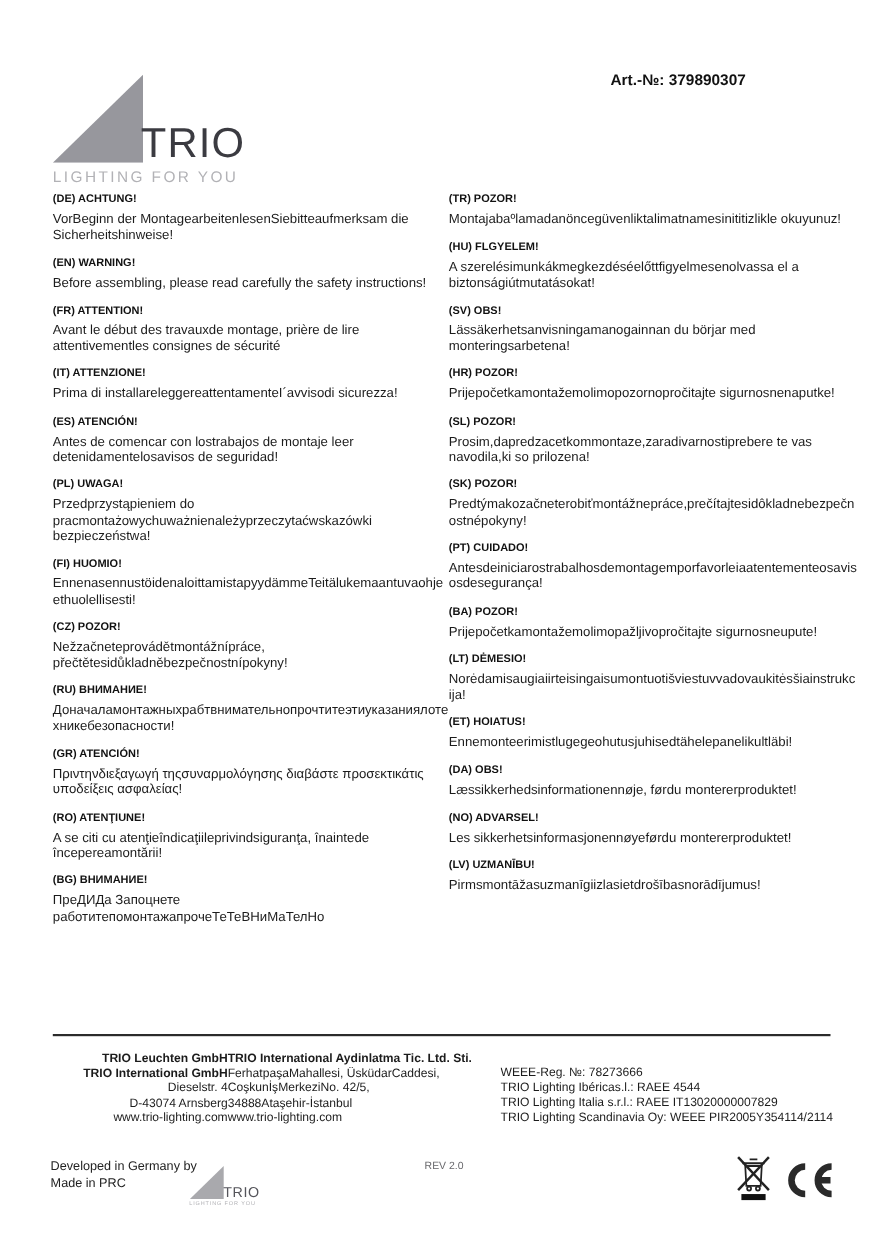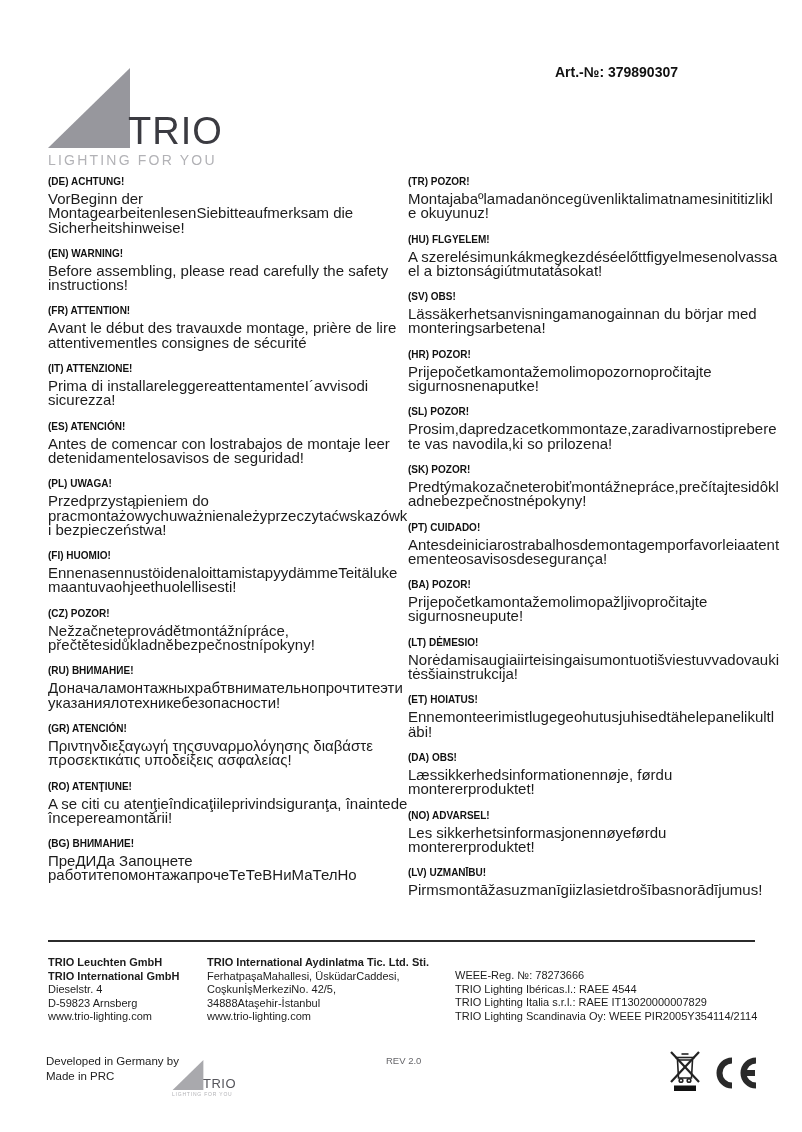--- a/index.html
+++ b/index.html
@@ -54,21 +54,21 @@
   .wcol-right { width: 372px; flex: 0 0 372px; }
   .sec { margin-bottom: 11px; }
   .sec-title {
     font-size: 10px;
     font-weight: bold;
     line-height: 16px;
     margin-bottom: 2px;
     color: #111;
   }
   .sec-body {
-    font-size: 15px;
+    font-size: 12px;
     line-height: 14.3px;
     overflow-wrap: anywhere;
     color: var(--body-text, #1c1c1c);
   }
 
   .divider {
     position: absolute;
     left: 48px;
     top: 940px;
     width: 707px;
@@ -79,21 +79,21 @@
   .footer {
     position: absolute;
     left: 48px;
     top: 956px;
     width: 754px;
     display: flex;
     font-size: 11px;
     line-height: 13.5px;
   }
   .fcol { white-space: nowrap; }
-  .fcol:nth-child(1) { width: 159px; flex: 0 0 159px; }
+  .fcol:nth-child(1) { width: 159px; flex: 0 0 159px; text-align: right; }
   .fcol:nth-child(2) { width: 248px; flex: 0 0 248px; }
   .fcol:nth-child(3) { margin-top: 13px; overflow: hidden; flex: 1 1 auto; }
   .fline-bold { font-weight: bold; }
 
   
   .dev-note {
     position: absolute;
     left: 46px;
     top: 1054px;
     font-size: 11.5px;
@@ -248,21 +248,21 @@
     </div>
 </div>
 
 <div class="divider"></div>
 
 <div class="footer">
   <div class="fcol">
       <div class="fline-bold">TRIO Leuchten GmbH</div>
       <div class="fline-bold">TRIO International GmbH</div>
       <div class="fline">Dieselstr. 4</div>
-      <div class="fline">D-59823 Arnsberg</div>
+      <div class="fline">D-43074 Arnsberg</div>
       <div class="fline">www.trio-lighting.com</div>
     </div>
   <div class="fcol">
       <div class="fline-bold">TRIO International Aydinlatma Tic. Ltd. Sti.</div>
       <div class="fline">FerhatpaşaMahallesi, ÜsküdarCaddesi,</div>
       <div class="fline">CoşkunİşMerkeziNo. 42/5,</div>
       <div class="fline">34888Ataşehir-İstanbul</div>
       <div class="fline">www.trio-lighting.com</div>
     </div>
   <div class="fcol">

